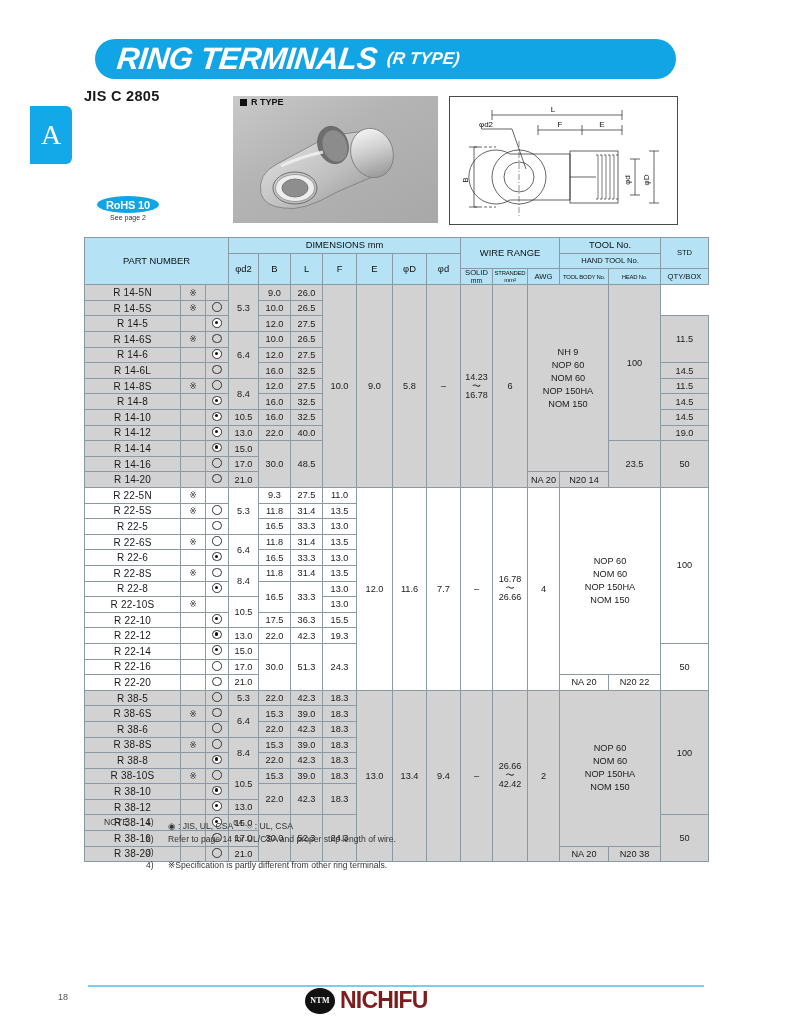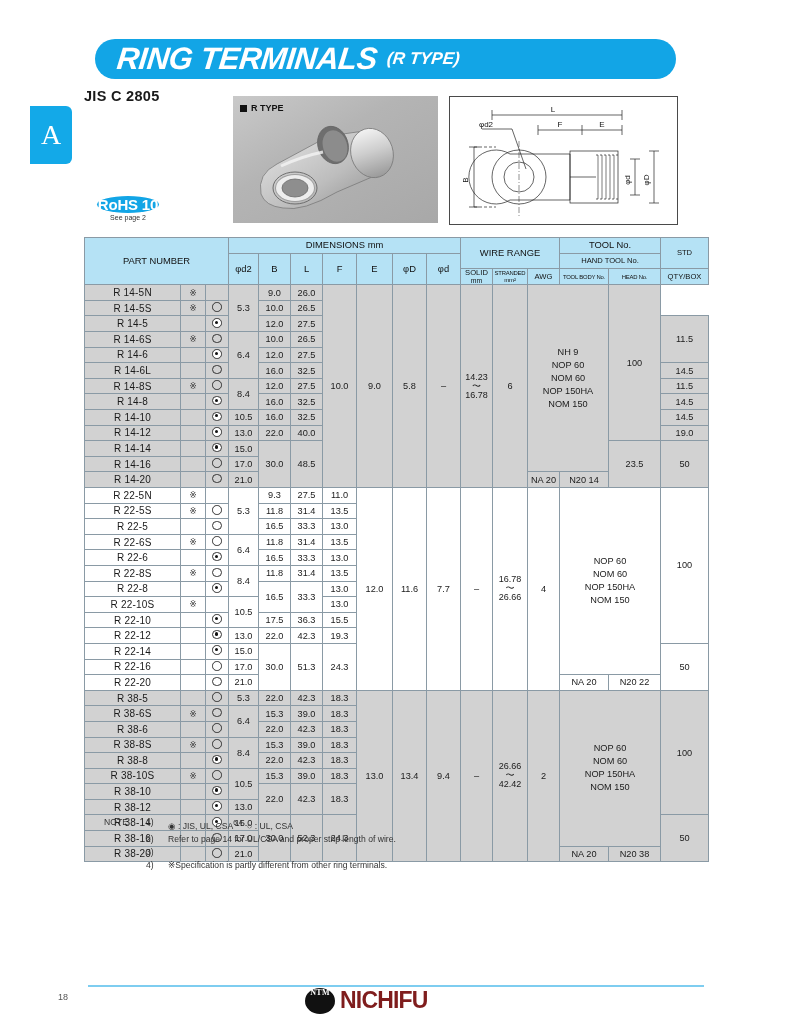--- a/index.html
+++ b/index.html
@@ -39,38 +39,38 @@
 
   
   .jis{position:absolute;left:84px;top:88px;font-size:14.5px;font-weight:bold;letter-spacing:.3px;}
 
   
   .photo{
     position:absolute;left:233px;top:96px;width:205px;height:127px;
     background:linear-gradient(150deg,#c9c9c9 0%,#b4b4b4 40%,#a8a8a8 100%);
     overflow:hidden;
   }
-  .photo .lbl{position:absolute;left:7px;top:7px;font-size:9px;font-weight:bold;color:#111;display:flex;align-items:center;gap:4px;}
+  .photo .lbl{position:absolute;left:7px;top:1px;font-size:9px;font-weight:bold;color:#111;display:flex;align-items:center;gap:4px;}
   .photo .lbl .sq{width:7px;height:7px;background:#111;display:inline-block;}
   .term{position:absolute;left:18px;top:20px;width:170px;height:105px;}
 
   
   .drawbox{
     position:absolute;left:449px;top:96px;width:227px;height:127px;
     border:1px solid #4a4a4a;background:#fff;
   }
   .drawbox svg{display:block;}
 
   
   .rohs{position:absolute;left:84px;top:196px;width:88px;text-align:center;}
   .rohs .pill{
     width:62px;height:17px;border-radius:50%/50%;background:#12a5e6;
     display:flex;align-items:center;justify-content:center;margin:0 auto;
   }
-  .rohs .pill span{color:#fff;font-size:15px;font-weight:bold;letter-spacing:-.2px;}
+  .rohs .pill span{color:#fff;font-size:11px;font-weight:bold;letter-spacing:-.2px;}
   .rohs .see{font-size:7px;color:#333;margin-top:1px;}
 
   
   table.spec{
     position:absolute;left:84px;top:237px;
     border-collapse:collapse;table-layout:fixed;
     font-size:9.2px;
   }
   table.spec td,table.spec th{
     border:0.7px solid #8a9aa5;
@@ -103,21 +103,21 @@
   .notes .kw{width:42px;flex:none;}
   .notes .num{width:22px;flex:none;}
   .notes sup{font-size:6.5px;}
 
   
   .frule{position:absolute;left:88px;top:985px;width:616px;height:2px;background:#7ecdf0;}
   .pgno{position:absolute;left:58px;top:992px;font-size:9px;color:#555;}
   .brand{position:absolute;left:305px;top:987px;display:flex;align-items:center;gap:5px;}
   .brand .ntm{
     width:30px;height:26px;border-radius:50%;background:#111;
-    display:flex;justify-content:center;
+    display:flex;align-items:center;justify-content:center;
   }
   .brand .ntm span{color:#fff;font-size:8px;font-weight:bold;font-family:"Liberation Serif",serif;letter-spacing:.3px;}
   .brand .nm{font-size:23px;font-weight:bold;letter-spacing:-.8px;color:#7f1d1d;font-family:"Liberation Sans",sans-serif;}
 </style>
 </head>
 <body>
 
 <div class="page">
 
   <div class="side-tab">

